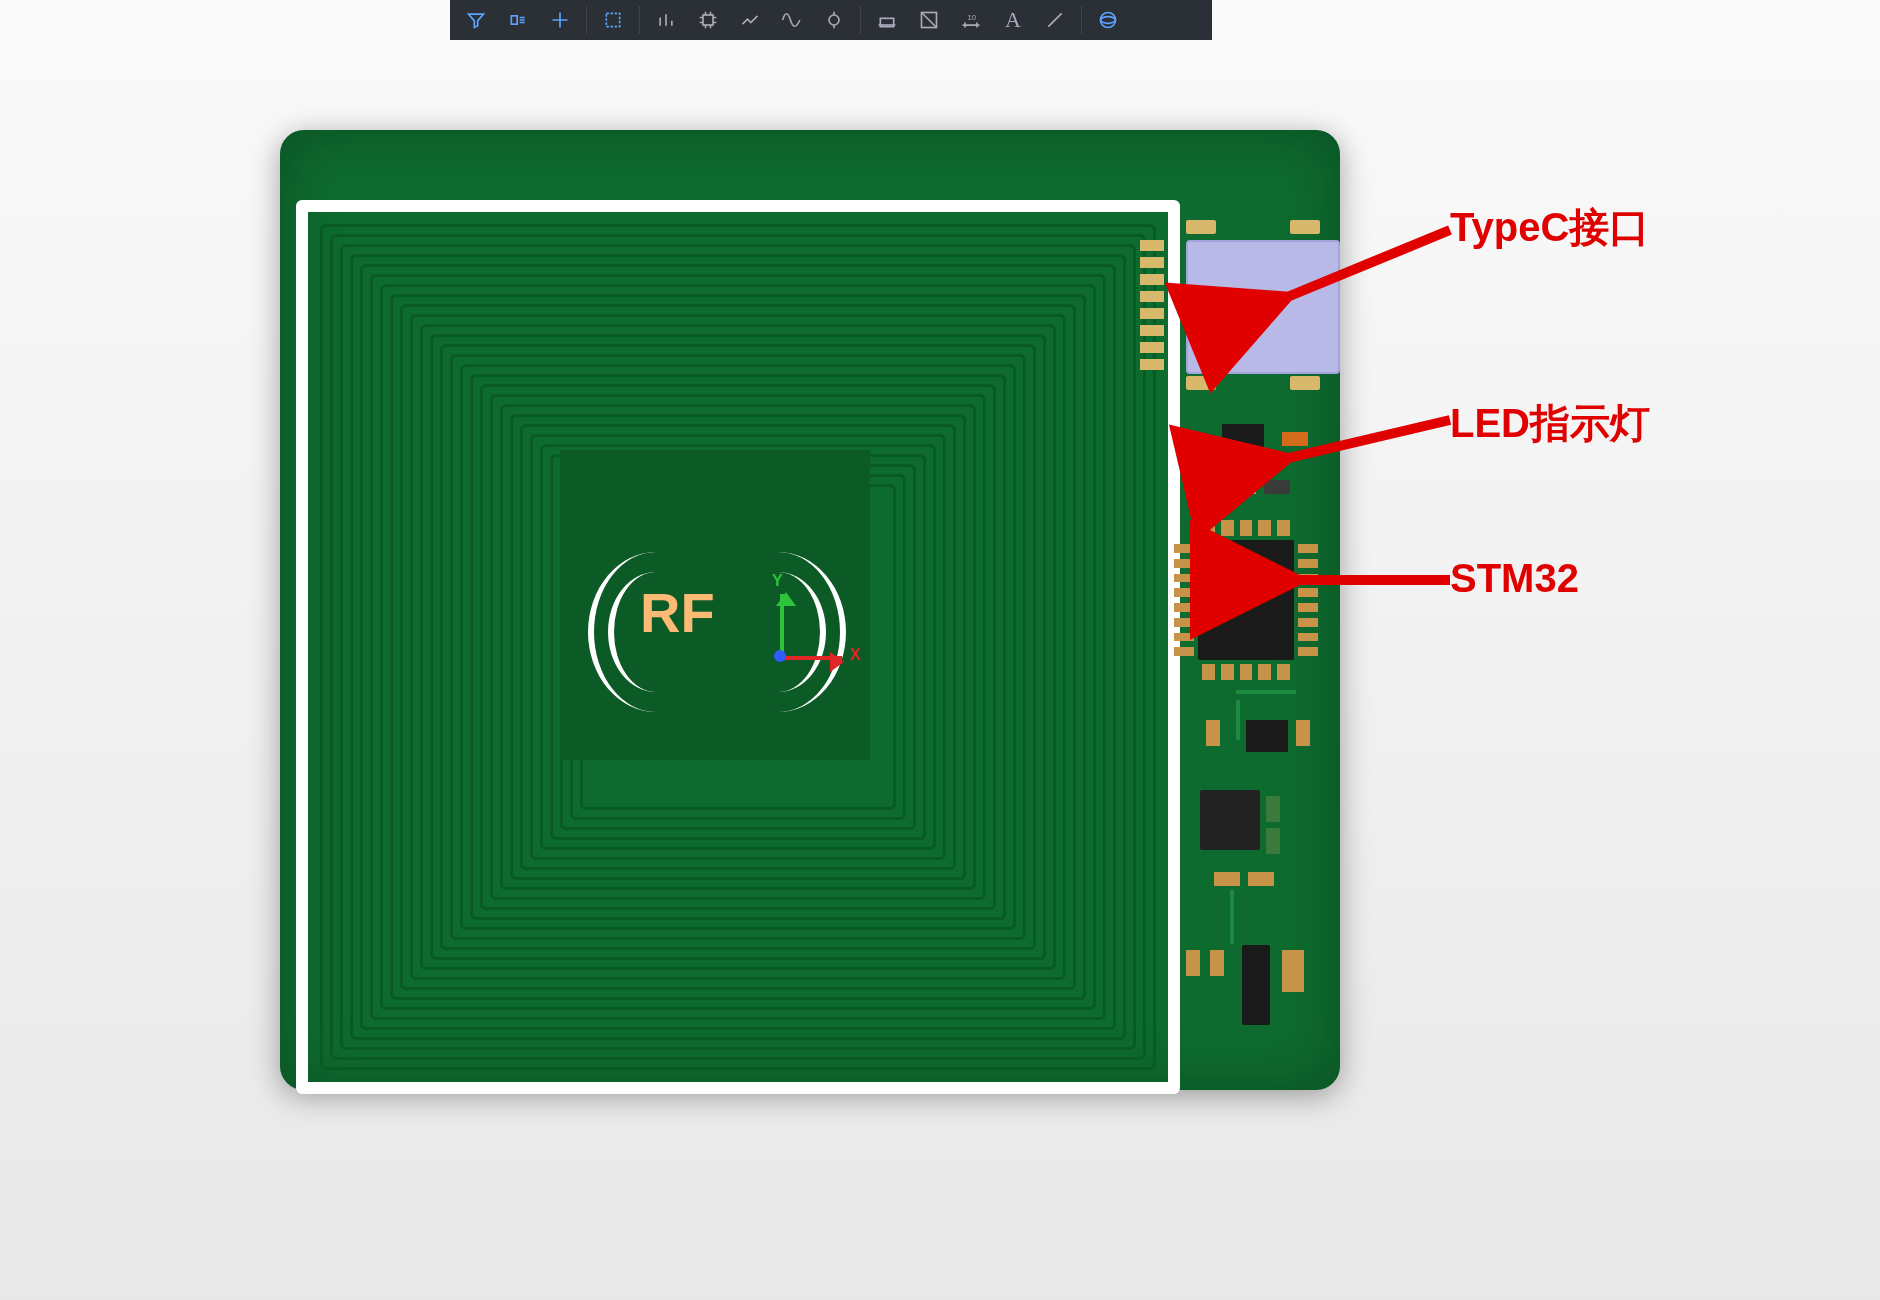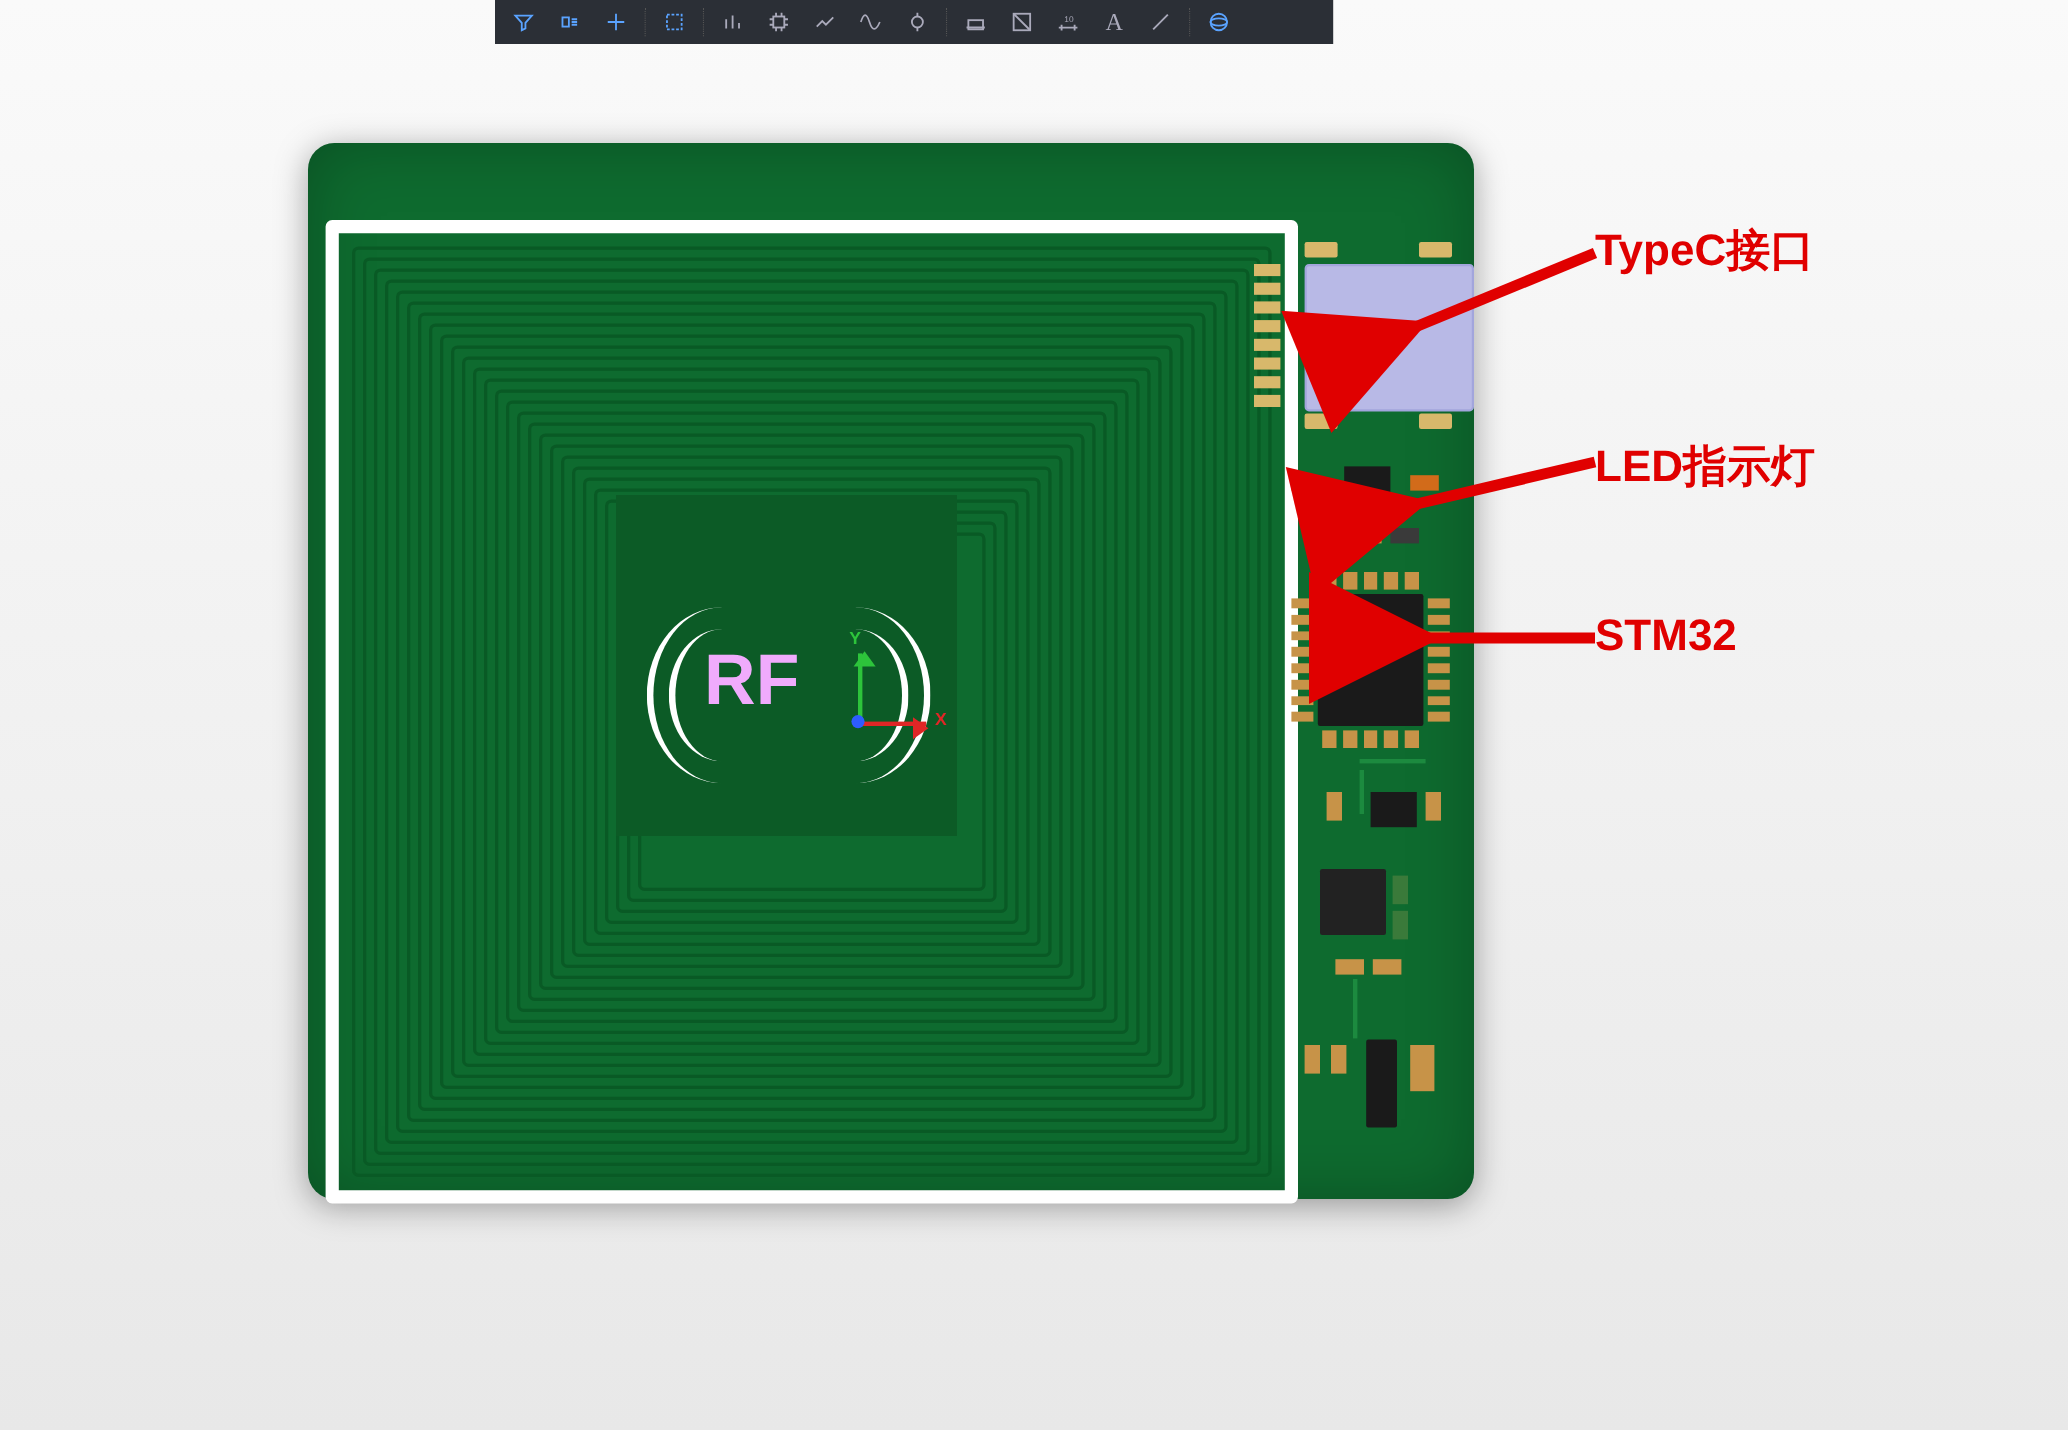--- a/index.html
+++ b/index.html
@@ -27,21 +27,21 @@
   
   .axes{position:absolute;top:430px;left:430px}
   .ax-x{position:absolute;width:60px;height:0;border-top:4px solid #e02626;left:72px;top:96px}
   .ax-x:after{content:"";position:absolute;right:-2px;top:-8px;border-left:14px solid #e02626;border-top:10px solid transparent;border-bottom:10px solid transparent}
   .ax-y{position:absolute;height:60px;width:0;border-left:4px solid #2dc43b;left:70px;top:34px}
   .ax-y:before{content:"";position:absolute;left:-8px;top:-2px;border-bottom:14px solid #2dc43b;border-left:10px solid transparent;border-right:10px solid transparent}
   .ax-lbl{position:absolute;font-size:16px;font-weight:700}
   .ax-lx{color:#e02626;left:140px;top:86px}
   .ax-ly{color:#2dc43b;left:62px;top:12px}
   
-  .rf{position:absolute;top:450px;left:360px;color:#f0abfc;font-weight:800;font-size:65px}
+  .rf{position:absolute;top:450px;left:360px;color:#fdba74;font-weight:800;font-size:56px}
   .arc{position:absolute;border:6px solid #fff;border-radius:50%}
   .arcL1{width:90px;height:120px;top:442px;left:328px;border-top:none;border-right:none;border-bottom:none}
   .arcL2{width:130px;height:160px;top:422px;left:308px;border-top:none;border-right:none;border-bottom:none}
   .arcR1{width:90px;height:120px;top:442px;left:450px;border-top:none;border-left:none;border-bottom:none}
   .arcR2{width:130px;height:160px;top:422px;left:430px;border-top:none;border-left:none;border-bottom:none}
   
   .strip{position:absolute;top:70px;right:14px;width:160px;height:870px}
   .typec{position:absolute;top:40px;right:-14px;width:150px;height:130px;background:#b8b9e6;border-radius:4px;border:2px solid #a2a5dc}
   .tc-pads{position:absolute;top:40px;left:-26px;width:24px;height:130px;display:flex;flex-direction:column;gap:6px}
   .tc-pads span{flex:1;background:#d8b86b}

